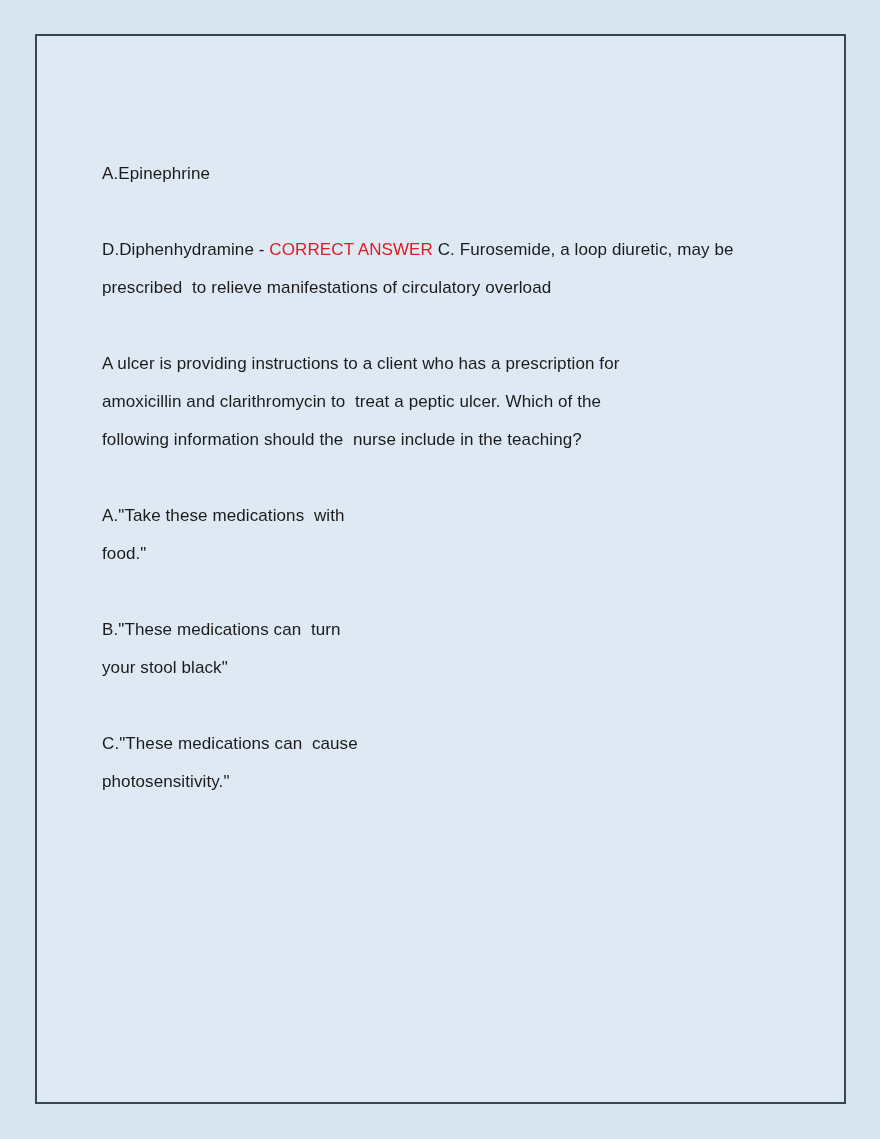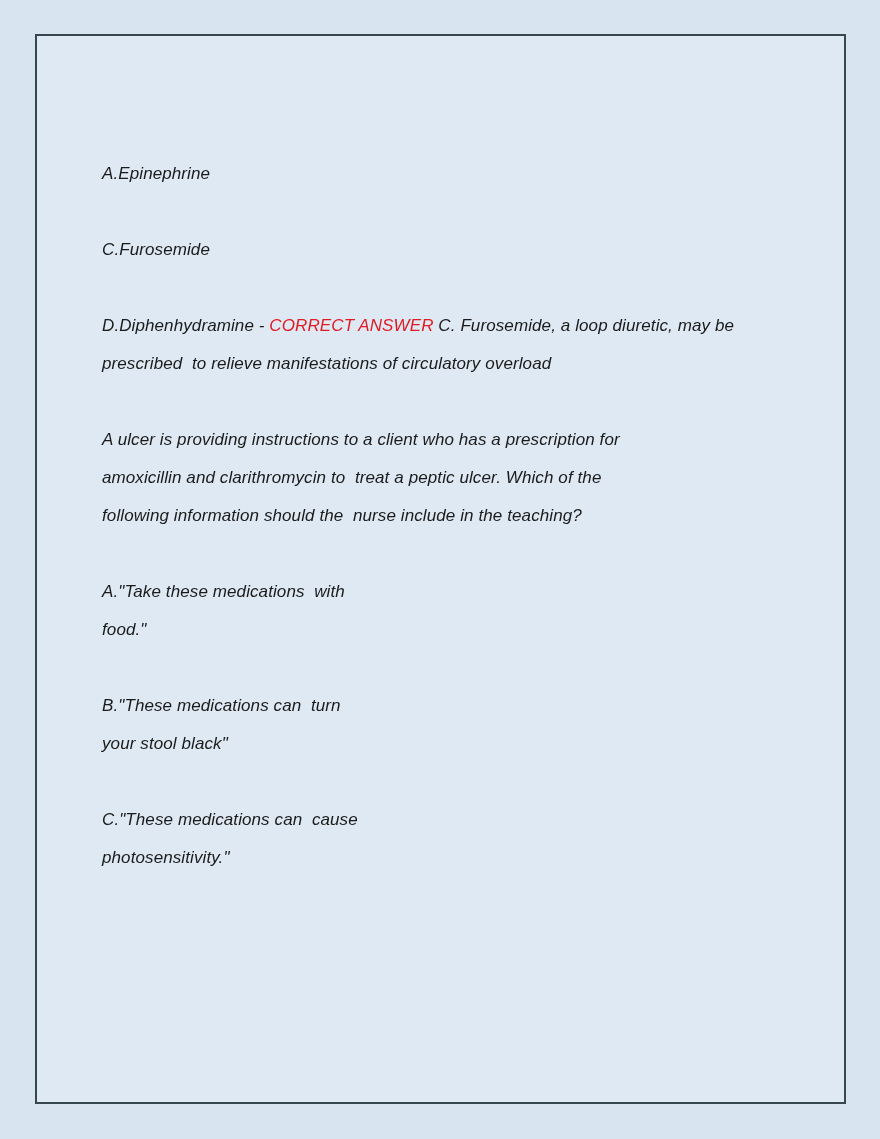--- a/index.html
+++ b/index.html
@@ -2,21 +2,21 @@
 <html style="--page-bg: #d8e5f1; --card-bg: #dee9f4; --border-color: #37474f; --text-color: #1b1b1b; --highlight-color: #e01b24;"><head>
 <meta charset="utf-8">
 <style>
   :root {
     --page-bg: #d8e5f1;
     --card-bg: #dee9f4;
     --border-color: #37474f;
     --text-color: #1b1b1b;
     --highlight-color: #e01b24;
   }
-  * { box-sizing: border-box; font-style: italic; }
+  * { box-sizing: border-box; }
   html, body {
     margin: 0;
     padding: 0;
   }
   body {
     width: 880px;
     height: 1139px;
     position: relative;
     background: var(--page-bg);
     font-family: "Liberation Sans", sans-serif;
@@ -51,23 +51,20 @@
 </style>
 </head>
 <body>
 
 <div class="doc-card">
   <div class="doc-text">
       <div class="para">
         <div class="line"><span>A.Epinephrine</span></div>
       </div>
       <div class="para">
-        <div class="line"><span>C.Furosemide</span></div>
-      </div>
-      <div class="para">
         <div class="line"><span>D.Diphenhydramine - </span><span class="hl">CORRECT ANSWER</span><span> C. Furosemide, a loop diuretic, may be</span></div>
         <div class="line"><span>prescribed  to relieve manifestations of circulatory overload</span></div>
       </div>
       <div class="para">
         <div class="line"><span>A ulcer is providing instructions to a client who has a prescription for</span></div>
         <div class="line"><span>amoxicillin and clarithromycin to  treat a peptic ulcer. Which of the</span></div>
         <div class="line"><span>following information should the  nurse include in the teaching?</span></div>
       </div>
       <div class="para">
         <div class="line"><span>A."Take these medications  with</span></div>

